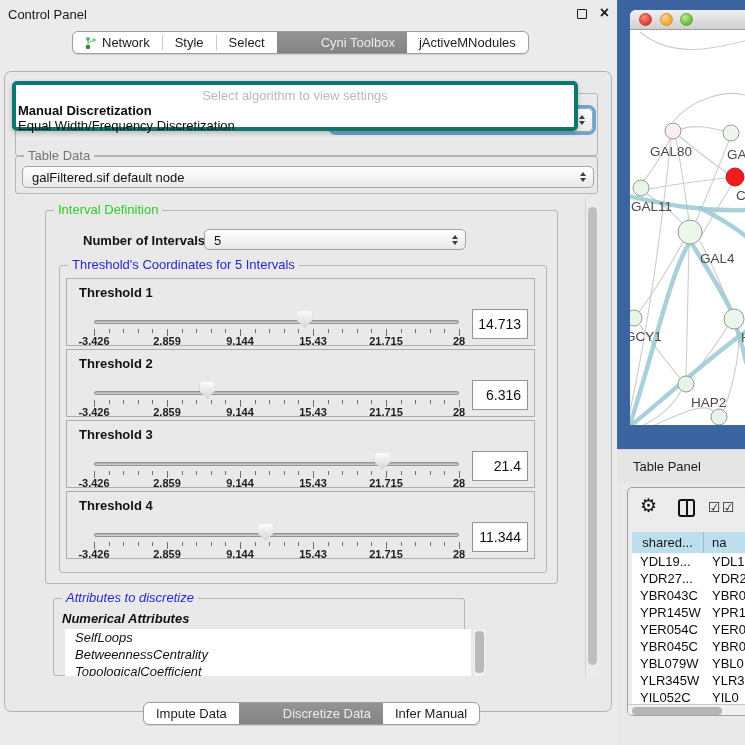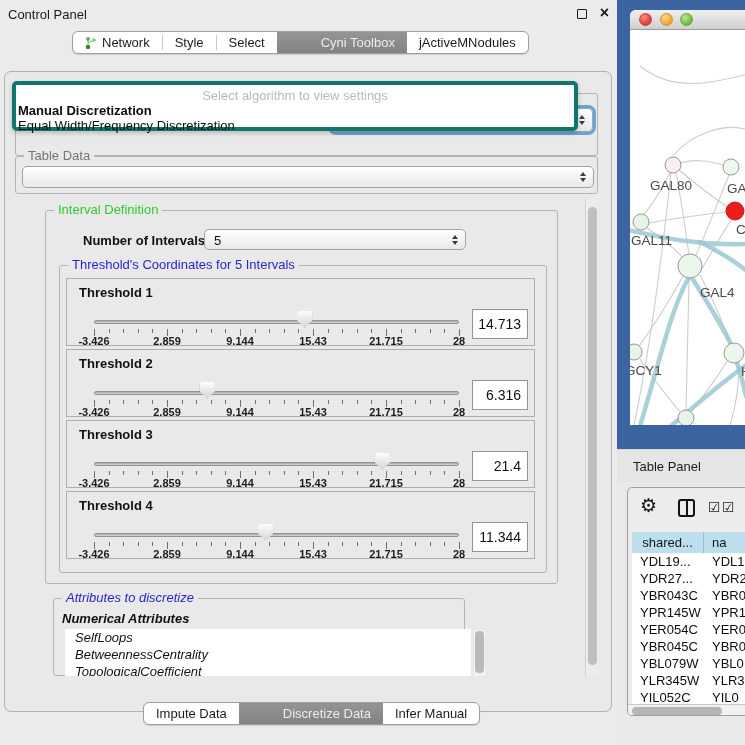--- a/index.html
+++ b/index.html
@@ -68,21 +68,21 @@
 
   
   .right-side { position:absolute; left:617px; top:0; width:128px; height:745px; background:#e9e9e9; }
   .net-frame { position:absolute; left:0; top:0; width:128px; height:449px; background:#3c64a0; }
   .net-window { position:absolute; left:13px; top:10px; width:115px; height:415px; background:#ffffff; border-radius:6px 0 0 0; overflow:hidden; }
   .net-titlebar { position:absolute; left:0; top:0; width:100%; height:20px; background:linear-gradient(180deg,#f0f0f0,#cfcfcf); border-bottom:1px solid #9d9d9d; }
   .tl-dot { position:absolute; top:3px; width:13px; height:13px; border-radius:50%; cursor:pointer; }
   .tl-red { left:9px; background:radial-gradient(circle at 35% 30%,#fa8d80,#df3b31 70%); border:1px solid #bf4038; }
   .tl-yellow { left:30px; background:radial-gradient(circle at 35% 30%,#fbd58d,#efa62f 70%); border:1px solid #ce9436; }
   .tl-green { left:50px; background:radial-gradient(circle at 35% 30%,#bde794,#6cbb3c 70%); border:1px solid #68a43c; }
-  .net-canvas { position:absolute; left:0; top:20px; width:115px; height:395px; background:#ffffff;margin-top:34px; }
+  .net-canvas { position:absolute; left:0; top:20px; width:115px; height:395px; background:#ffffff; }
 
   .tp-header-band { position:absolute; left:0; top:449px; width:128px; height:34px; background:#e5e5e5; border-top:1px solid #d6d6d6; }
   .tp-title { position:absolute; left:16px; top:9px; font-size:13px; color:#1a1a1a; }
 
   .table-window { position:absolute; left:10px; top:487px; width:122px; height:229px; background:#ececec; border:1px solid #9e9e9e; border-radius:5px; overflow:hidden; }
   .gear-ic { position:absolute; left:12px; top:8px; font-size:19px; color:#111; cursor:pointer; line-height:20px; }
   .cols-ic { position:absolute; left:50px; top:11px; width:17px; height:18px; border:2px solid #111; border-radius:3px; cursor:pointer; }
   .cols-ic::after { content:""; position:absolute; left:5.5px; top:0; width:2px; height:14px; background:#111; }
   .chk-ic { position:absolute; top:12px; font-size:14px; color:#222; cursor:pointer; line-height:14px; }
   .tp-header { position:absolute; left:4px; top:44px; width:118px; height:21px; display:flex; }
@@ -142,20 +142,21 @@
       <div class="combo focus-ring" style="left:326px; top:36px; width:262px; height:24px;">
         <span class="spinner">
             <span class="up"></span>
             <span class="dn"></span>
           </span>
       </div>
 
       <div class="group" style="left:10px; top:84px; width:583px; height:38px;">
         <span class="gtitle gray">Table Data</span>
         <div class="combo" style="left:6px; top:9px; width:572px; height:22px;">
+          <span class="cv">galFiltered.sif default node</span>
           <span class="spinner">
               <span class="up"></span>
               <span class="dn"></span>
             </span>
         </div>
       </div>
 
       <div class="viewport">
 
         <div class="group" style="left:35px; top:13px; width:513px; height:374px;">

